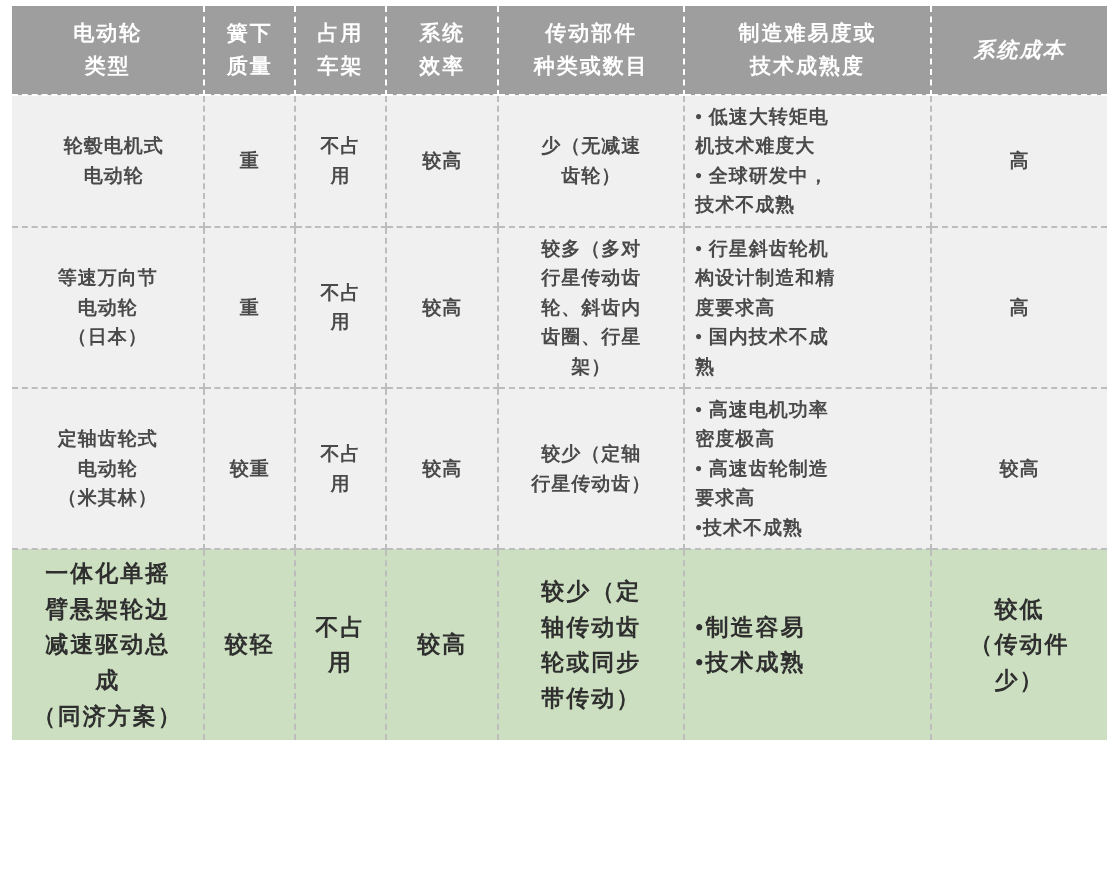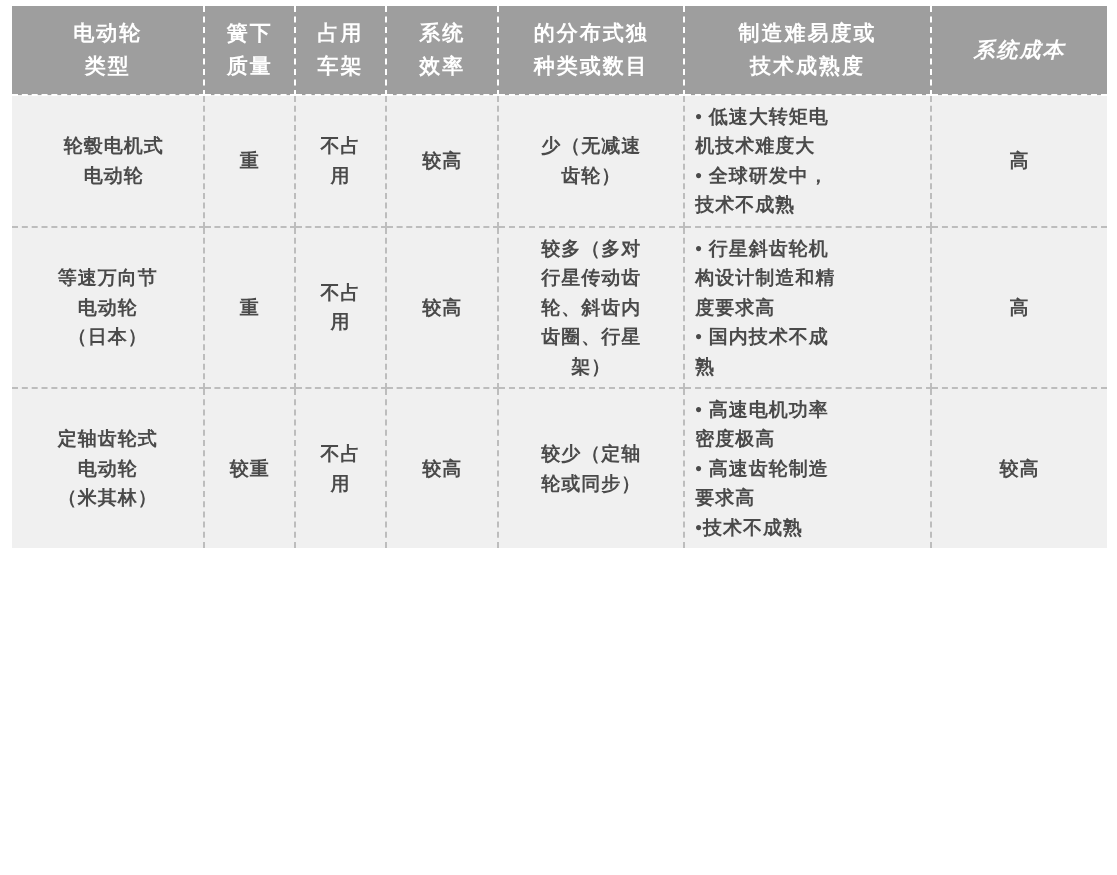--- a/index.html
+++ b/index.html
@@ -98,21 +98,21 @@
     <thead>
       <tr>
         <th class="first" style="white-space: pre-line;">电动轮
 类型</th>
         <th style="white-space: pre-line;">簧下
 质量</th>
         <th style="white-space: pre-line;">占用
 车架</th>
         <th style="white-space: pre-line;">系统
 效率</th>
-        <th style="white-space: pre-line;">的分布式独
+        <th style="white-space: pre-line;">传动部件
 种类或数目</th>
         <th style="white-space: pre-line;">制造难易度或
 技术成熟度</th>
         <th class="last" style="white-space: pre-line; font-style: italic;">系统成本</th>
       </tr>
     </thead>
     <tbody>
       <tr>
         <td class="edge-l" style="white-space: pre-line; padding-left: 18px;">轮毂电机式
 电动轮</td>
@@ -150,23 +150,43 @@
       </tr>
       <tr>
         <td class="edge-l" style="white-space: pre-line;">定轴齿轮式
 电动轮
 （米其林）</td>
         <td style="white-space: pre-line;">较重</td>
         <td style="white-space: pre-line;">不占
 用</td>
         <td style="white-space: pre-line;">较高</td>
         <td style="white-space: pre-line;">较少（定轴
-轮或同步）</td>
+行星传动齿）</td>
         <td class="left" style="white-space: pre-line;">• 高速电机功率
 密度极高
 • 高速齿轮制造
 要求高
 •技术不成熟</td>
         <td class="edge-r" style="white-space: pre-line;">较高</td>
       </tr>
+      <tr class="highlight">
+        <td class="edge-l" style="white-space: pre-line;">一体化单摇
+臂悬架轮边
+减速驱动总
+成
+（同济方案）</td>
+        <td style="white-space: pre-line;">较轻</td>
+        <td style="white-space: pre-line;">不占
+用</td>
+        <td style="white-space: pre-line;">较高</td>
+        <td style="white-space: pre-line;">较少（定
+轴传动齿
+轮或同步
+带传动）</td>
+        <td class="left" style="white-space: pre-line;">•制造容易
+•技术成熟</td>
+        <td class="edge-r" style="white-space: pre-line;">较低
+（传动件
+少）</td>
+      </tr>
     </tbody>
   </table>
 </div>
 
 </body></html>

